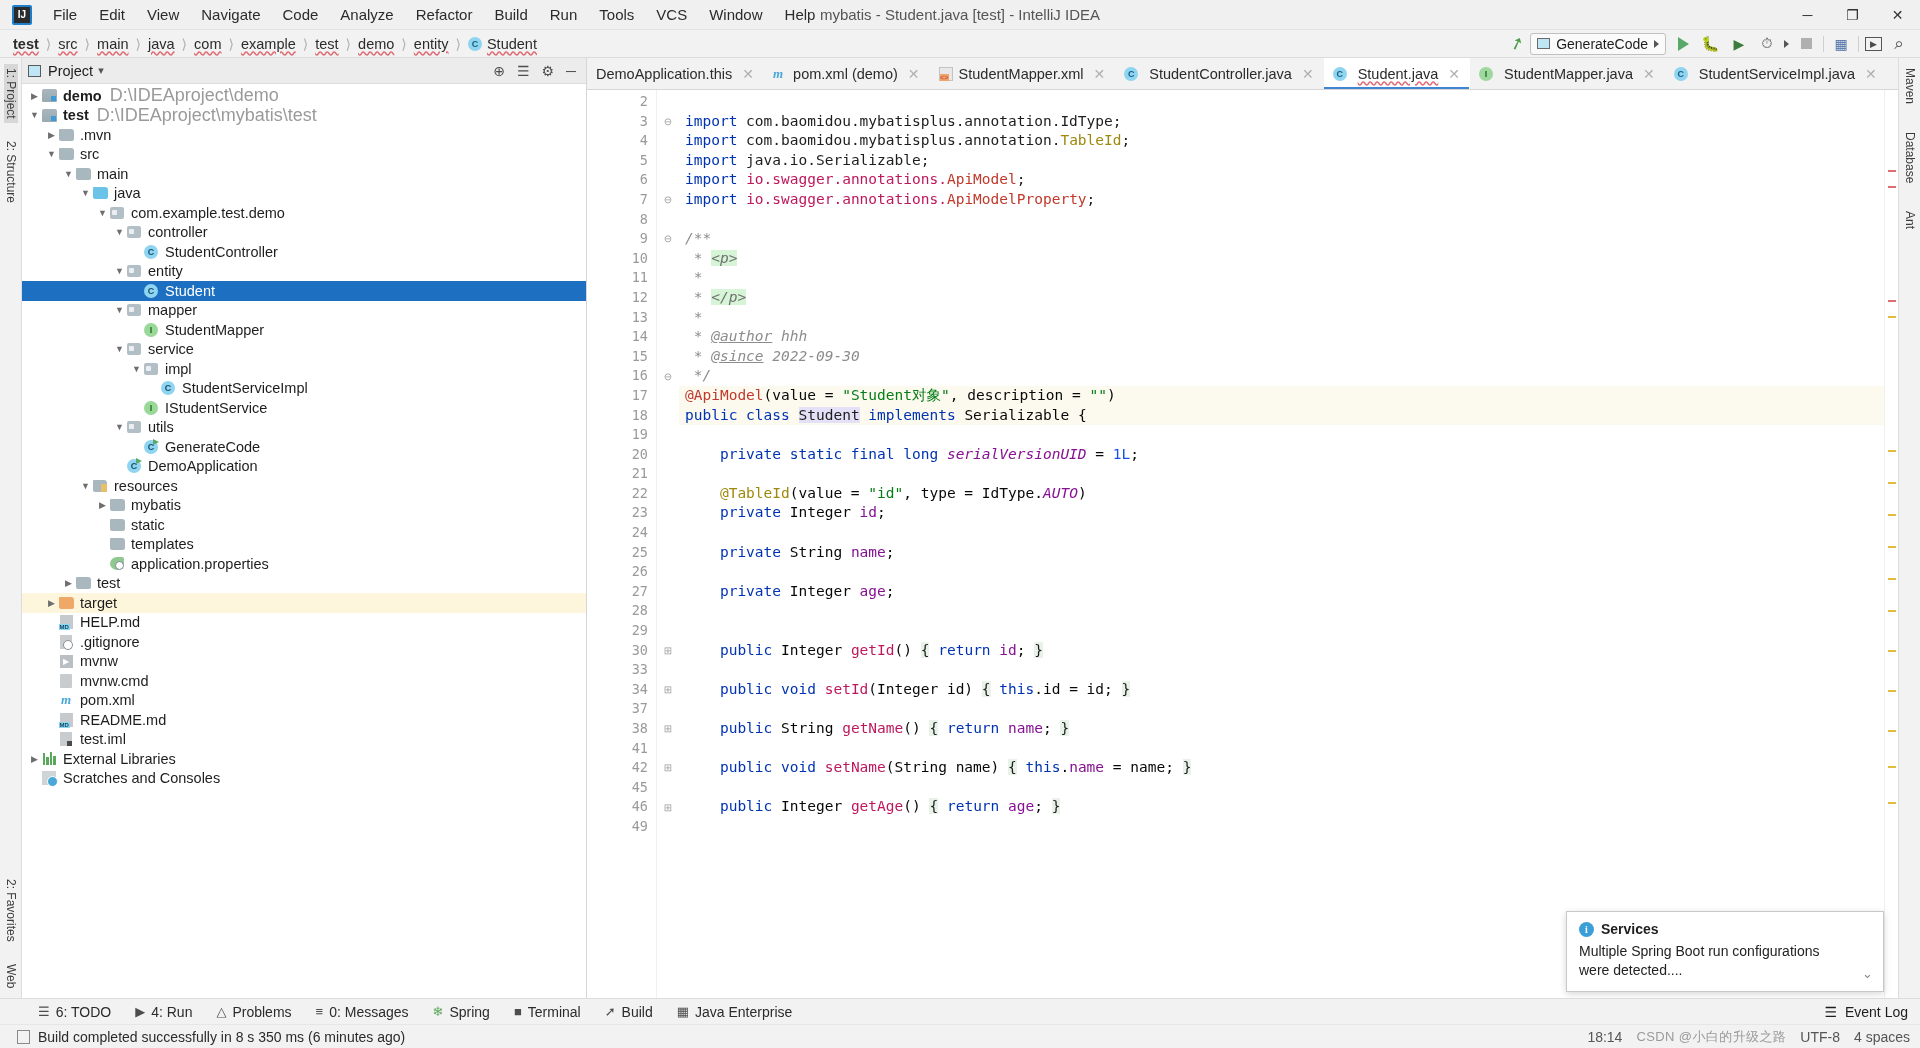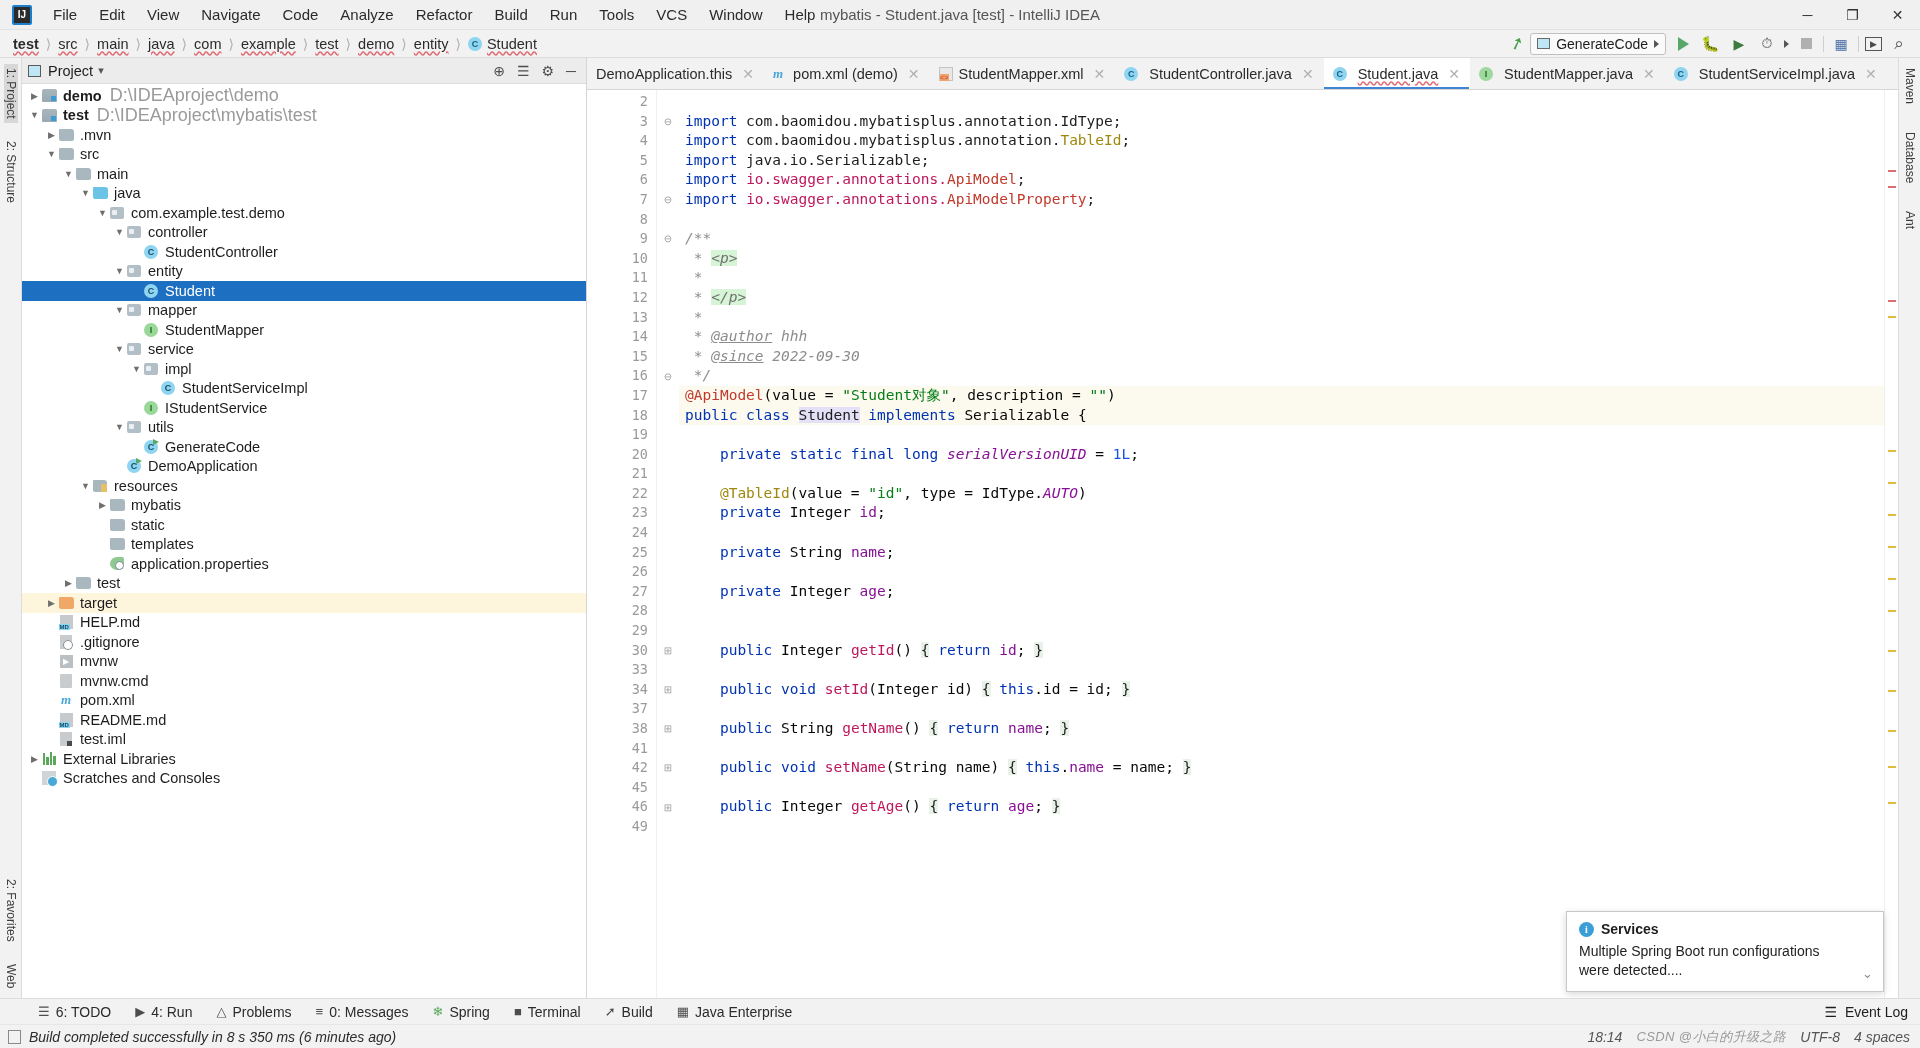--- a/index.html
+++ b/index.html
@@ -194,23 +194,22 @@
   .bottombar{
     height:26px;background:#f2f2f2;border-top:1px solid #dcdcdc;display:flex;align-items:center;
     padding-left:26px;gap:0px;flex:none;font-size:14px;
   }
   .bbtn{display:flex;align-items:center;gap:6px;padding:2px 12px;color:#2b2b2b;white-space:nowrap;}
   .bbtn .bi{font-size:13px;color:#4d4d4d;display:inline-flex;}
   .bbtn-right{margin-left:auto;display:flex;align-items:center;gap:8px;padding-right:12px;}
 
   
   .statusbar{
-    height:24px;background:#f2f2f2;display:flex;align-items:center;padding-left:8px;font-size:14px;color:#2b2b2b;flex:none;
+    height:24px;background:#f2f2f2;display:flex;align-items:center;padding-left:17px;font-size:14px;color:#2b2b2b;flex:none;
     border-top:1px solid #e6e6e6;
-    font-style:italic;
   }
   .statusbar .sicon{width:13px;height:14px;border:1.5px solid #8a8a8a;margin-right:8px;}
   .status-right{margin-left:auto;display:flex;align-items:center;gap:14px;padding-right:10px;color:#555;}
   .wmark{color:#9a9a9a;font-size:13px;letter-spacing:.4px;}
 </style>
 </head>
 <body>
 
 <div class="app">
 

